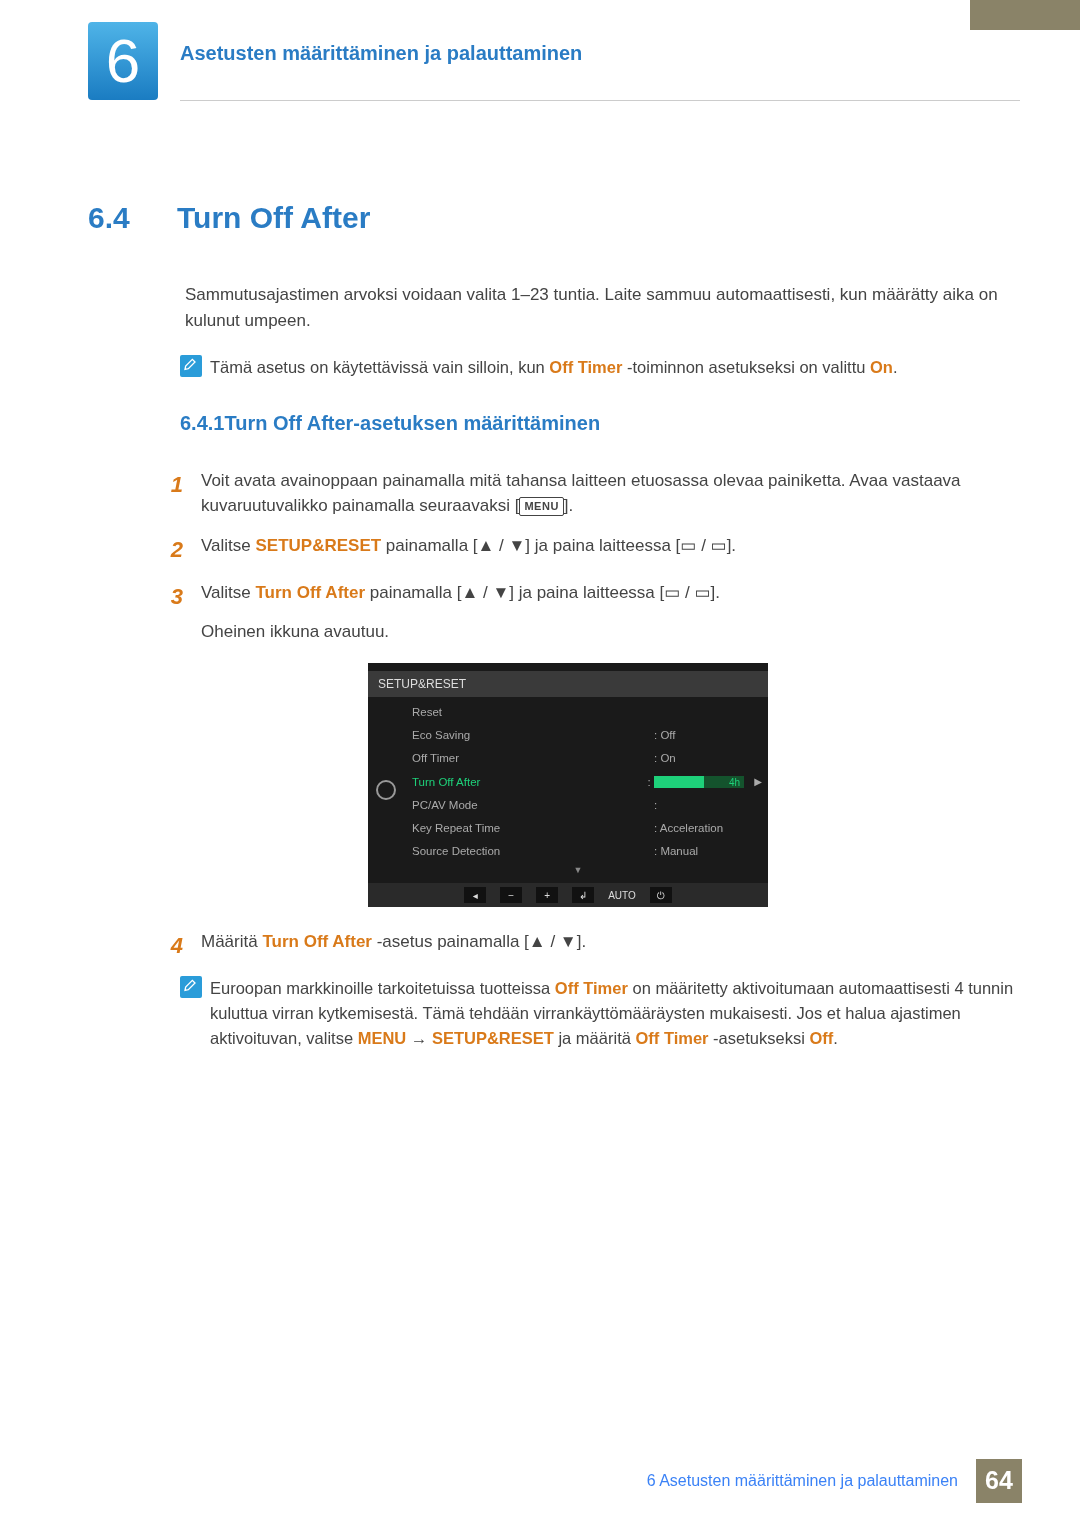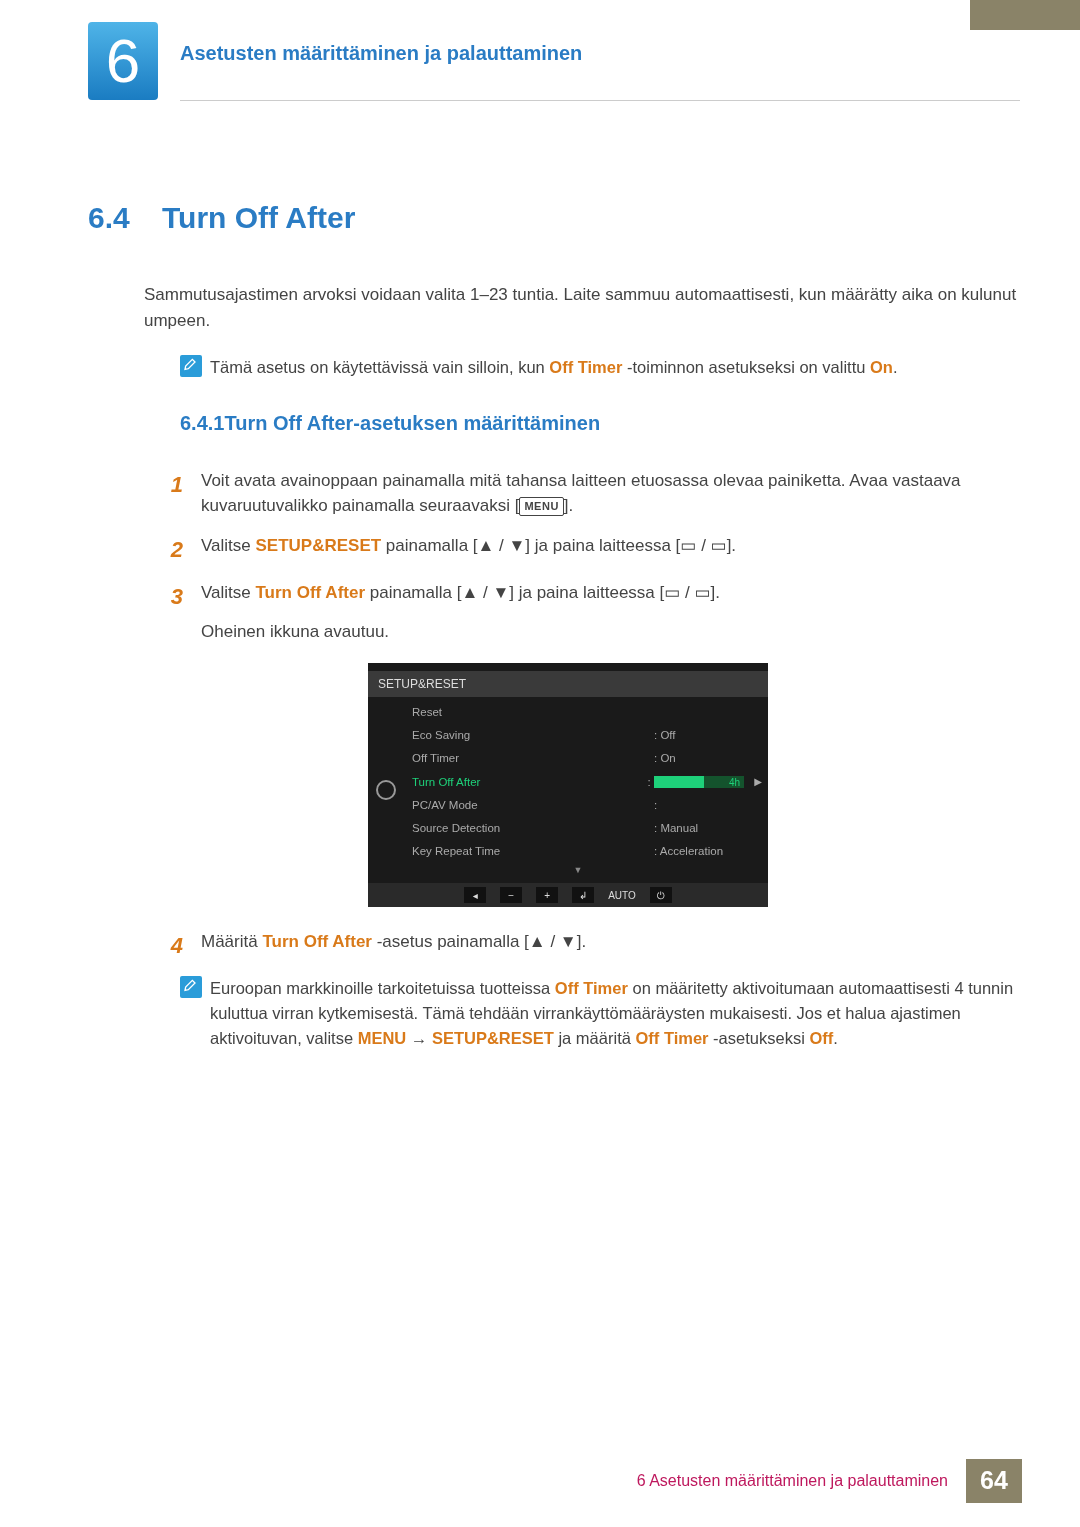--- a/index.html
+++ b/index.html
@@ -50,24 +50,24 @@
     right: 60px;
     height: 1px;
     background: #ccc;
   }
   .content {
     position: absolute;
     top: 195px;
     left: 88px;
     right: 58px;
   }
-  .h2-row { display: flex; gap: 4px; margin-bottom: 42px; }
+  .h2-row { display: flex; gap: 19px; margin-bottom: 42px; }
   .h2-num { color: #2a7cc4; font-size: 30px; font-weight: bold; width: 70px; }
   .h2-txt { color: #2a7cc4; font-size: 30px; font-weight: bold; }
-  .body-p { margin-left: 56px; margin-bottom: 22px; color: #444; }
+  .body-p { margin-left: 97px; margin-bottom: 22px; color: #444; }
   .note-row { display: flex; gap: 8px; margin-left: 92px; margin-bottom: 28px; }
   .note-icon {
     width: 22px; height: 22px; flex: 0 0 22px;
     background: #2a9cd9;
     border-radius: 2px;
     display: flex; align-items: center; justify-content: center;
     color: #fff; font-size: 14px;
   }
   .note-icon svg { width: 16px; height: 16px; }
   .note-text { flex: 1; color: #444; font-size: 16.5px; }
@@ -117,24 +117,24 @@
   }
   .nav-btn { width: 22px; height: 16px; background: #111; display: flex; align-items: center; justify-content: center; font-size: 10px; color:#ddd;}
   .footer {
     position: absolute;
     bottom: 24px;
     right: 58px;
     display: flex;
     align-items: center;
     gap: 0;
   }
-  .footer-text { color: #be185d; font-size: 16px; padding-right: 18px; }
+  .footer-text { color: #3b82f6; font-size: 16px; padding-right: 18px; }
   .footer-pg {
     background: #8a8368; color: #fff; font-size: 25px; font-weight: bold;
-    width: 56px; height: 44px; display: flex; align-items: center; justify-content: center;
+    width: 46px; height: 44px; display: flex; align-items: center; justify-content: center;
   }
 </style>
 </head>
 <body>
 
 <div class="right-strip"></div>
 
 <div class="chapter-badge">6</div>
 <div class="chapter-title">Asetusten määrittäminen ja palauttaminen</div>
 <div class="divider"></div>
@@ -208,26 +208,26 @@
         <div class="osd-row active">
           <span>Turn Off After</span>
           <span class="v">: <span class="slider"><span class="slider-fill"></span><span class="slider-lbl">4h</span></span></span>
           <span class="arrow-r">▶</span>
         </div>
         <div class="osd-row">
             <span>PC/AV Mode</span>
             <span class="v">:</span>
           </div>
         <div class="osd-row">
+            <span>Key Repeat Time</span>
+            <span class="v">:   Acceleration</span>
+          </div>
+        <div class="osd-row">
             <span>Source Detection</span>
             <span class="v">:   Manual</span>
-          </div>
-        <div class="osd-row">
-            <span>Key Repeat Time</span>
-            <span class="v">:   Acceleration</span>
           </div>
         <div style="text-align:center;color:#888;font-size:9px">▼</div>
       </div>
     </div>
     <div class="osd-nav">
       <div class="nav-btn">◂</div>
       <div class="nav-btn">−</div>
       <div class="nav-btn">+</div>
       <div class="nav-btn">↲</div>
       <div style="font-size:10px;display:flex;align-items:center">AUTO</div>

